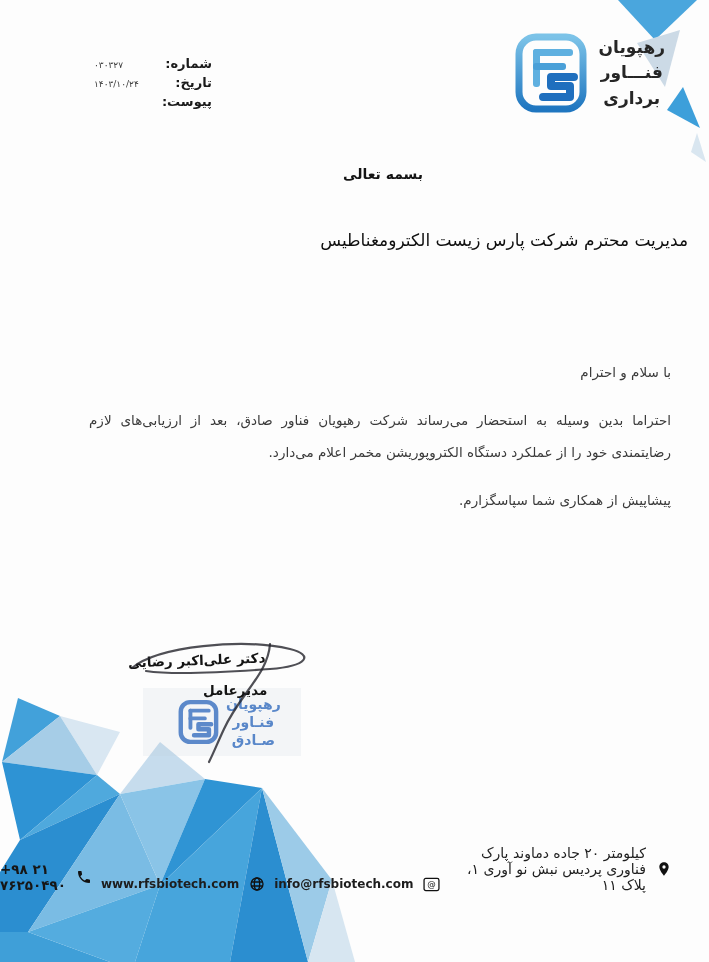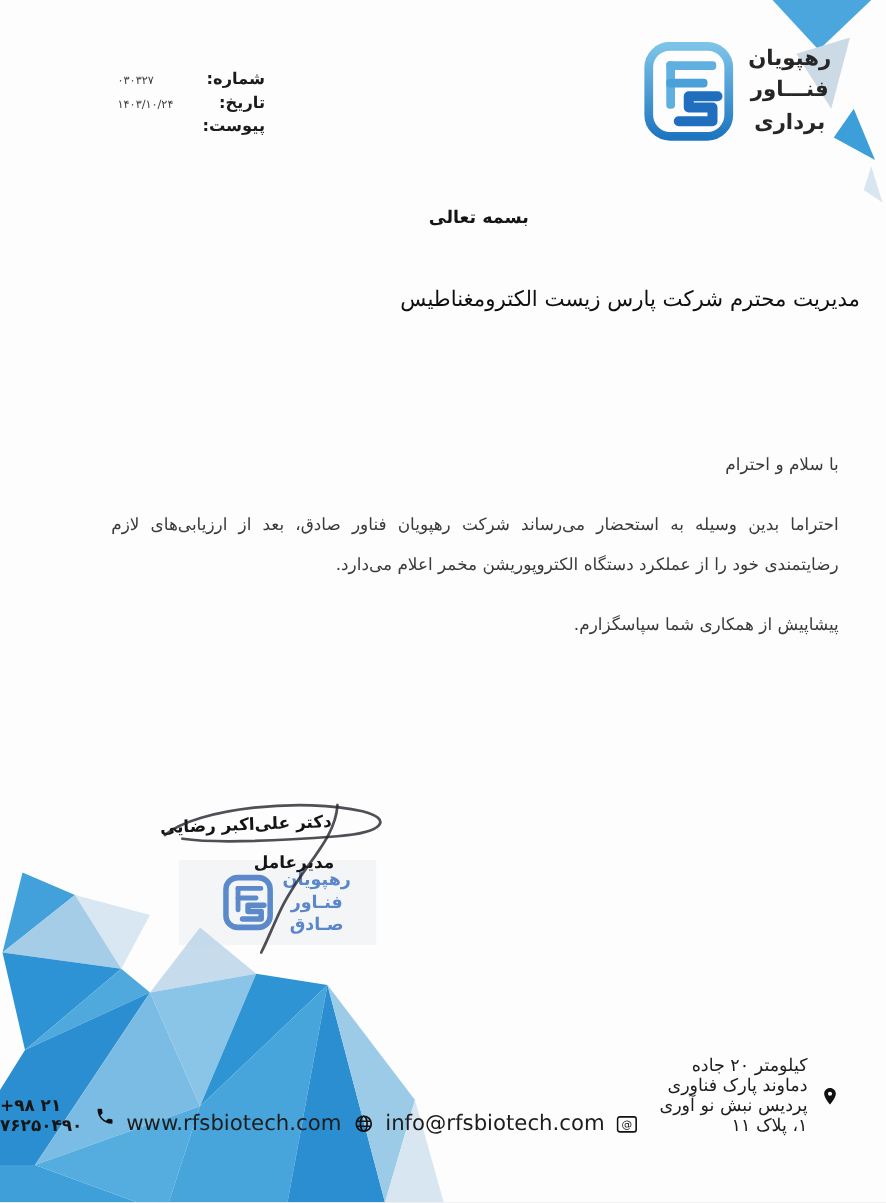--- a/index.html
+++ b/index.html
@@ -29,21 +29,21 @@
   .stamp{position:absolute;left:143px;top:688px;width:158px;height:68px;display:flex;align-items:center;direction:ltr;background:rgba(185,200,215,0.14);padding-left:35px;box-sizing:border-box;gap:6px;}
   .stamp-text{direction:rtl;text-align:center;font-weight:bold;font-size:14px;line-height:1.3;color:#4c7ec6;filter:blur(0.3px);opacity:.92;}
   .sig-name{position:absolute;left:128px;top:652px;font-weight:bold;font-size:13.5px;color:#141414;direction:rtl;transform:rotate(-2deg);}
   .sig-title{position:absolute;left:203px;top:682px;font-weight:bold;font-size:13.5px;color:#141414;direction:rtl;z-index:3;}
   .sig-scribble{position:absolute;left:118px;top:636px;z-index:4;}
   
   .footer{position:absolute;right:36px;top:845px;display:flex;flex-direction:row;align-items:flex-end;gap:8px;}
   .f-row{display:flex;align-items:center;gap:9px;direction:ltr;}
   .f-icon{width:18px;height:18px;flex:0 0 auto;display:flex;align-items:center;justify-content:center;}
   .f-phone{font-size:13.5px;font-weight:bold;color:#161616;direction:ltr;}
-  .f-latin{font-size:17px;font-weight:400;color:#1d1d1d;}
+  .f-latin{font-size:12px;font-weight:700;color:#1d1d1d;}
   .f-address{font-size:14px;color:#1d1d1d;direction:rtl;}
 </style>
 </head>
 <body>
 
 <div class="page">
 
   <svg class="deco-tr" width="130" height="230" viewBox="0 0 130 230" aria-hidden="true">
     <polygon points="39,0 118,0 76,40" fill="#4aa6dd"></polygon>
     <polygon points="58,43 101,30 86,87" fill="#ccdae6"></polygon>

